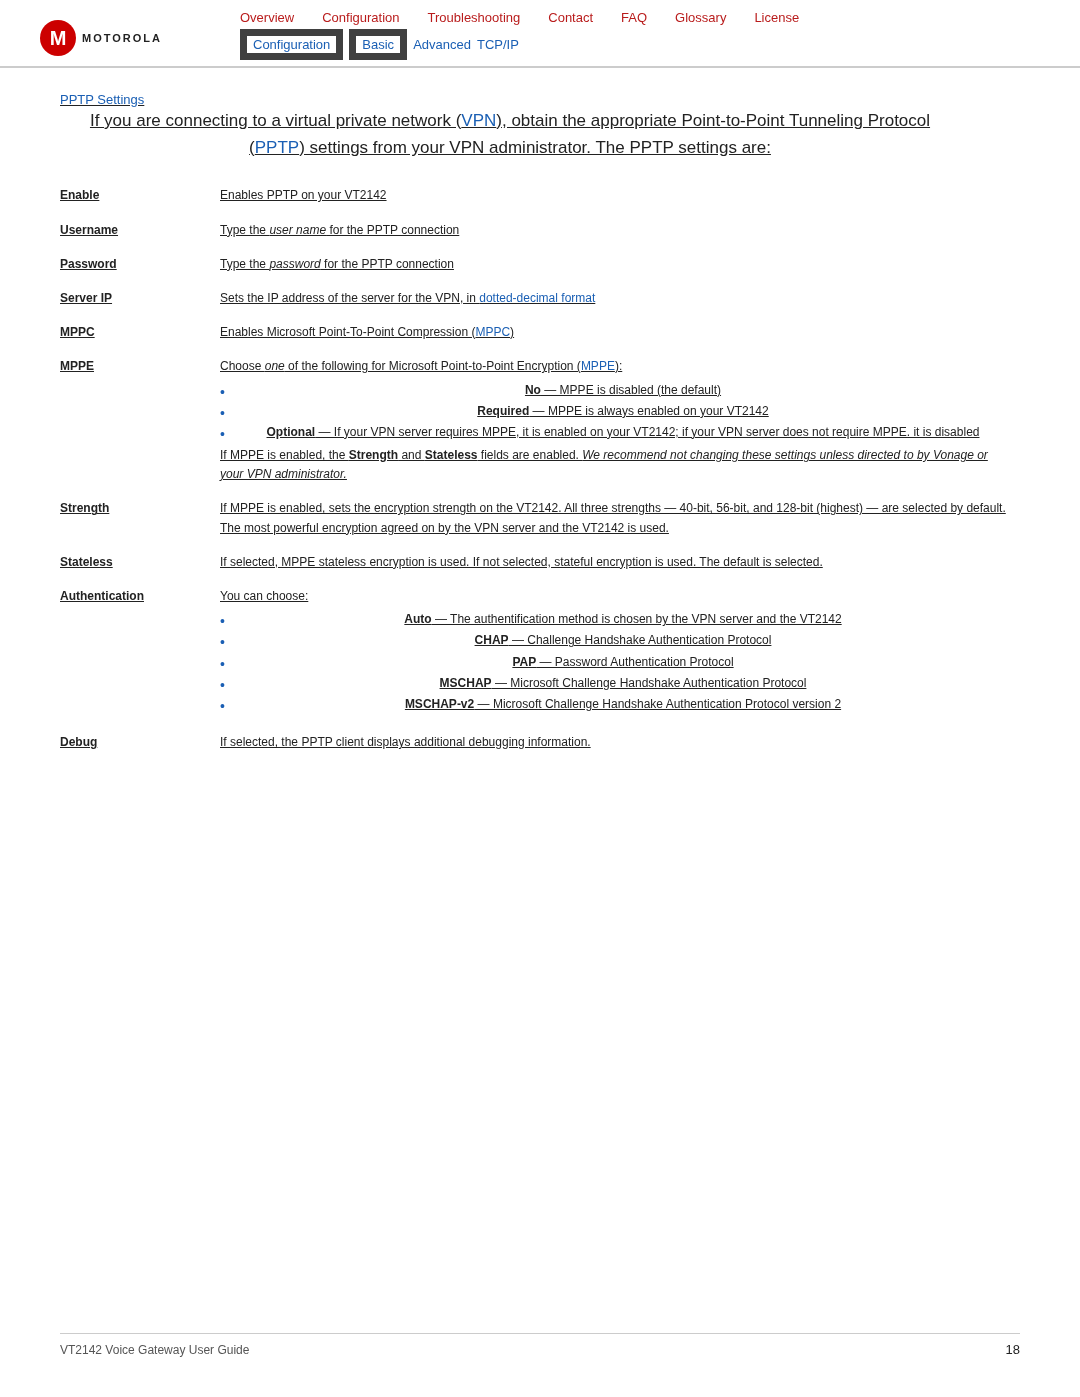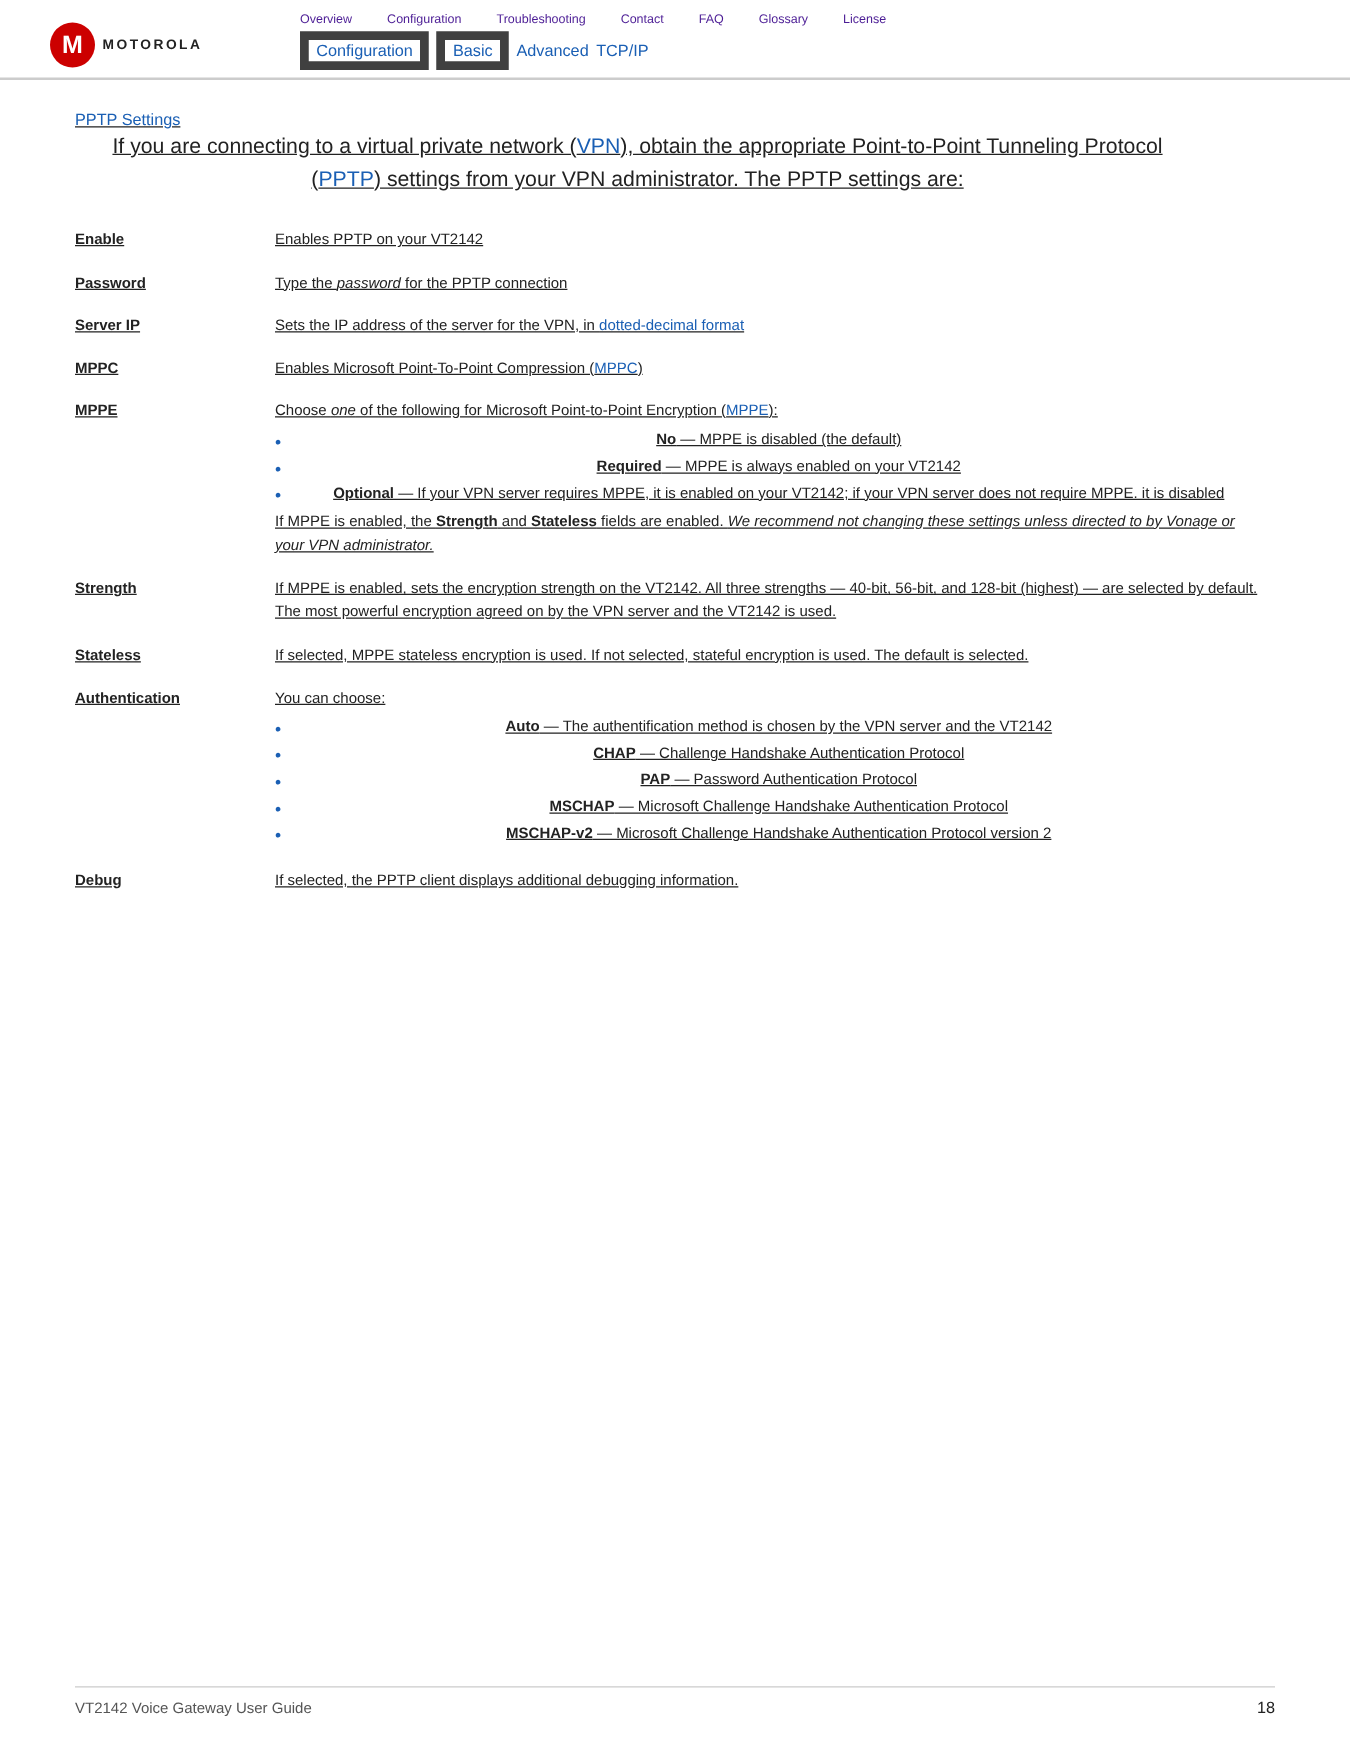--- a/index.html
+++ b/index.html
@@ -59,23 +59,23 @@
       flex: 1;
     }
     .nav-top {
       display: flex;
       align-items: center;
       gap: 28px;
       margin-left: 40px;
       padding-bottom: 4px;
     }
     .nav-top a {
-      color: #4c1d95;
-      text-decoration: none;
-      font-size: 10px;
+      color: #b91c1c;
+      text-decoration: none;
+      font-size: 13px;
       font-weight: normal;
     }
     .nav-bottom {
       display: flex;
       align-items: center;
       gap: 6px;
       margin-left: 40px;
       padding-bottom: 6px;
     }
     .nav-bottom a {
@@ -152,21 +152,21 @@
       position: absolute;
       left: 0;
       font-size: 14px;
     }
 
     .link-blue { color: #1a5fb4; text-decoration: none; }
 
     
     .footer {
       position: absolute;
-      bottom: 24px;
+      bottom: 40px;
       left: 60px;
       right: 60px;
       display: flex;
       justify-content: space-between;
       align-items: flex-end;
       font-size: 12px;
       color: #555;
       border-top: 1px solid #ccc;
       padding-top: 8px;
     }
@@ -218,20 +218,24 @@
   </p>
 
   <table class="settings-table">
     <tbody>
 
       <tr>
         <td class="label-col"><span>Enable</span></td>
         <td class="desc-col"><span>Enables PPTP on your VT2142</span></td>
       </tr>
 
+      <tr>
+        <td class="label-col"><span>Username</span></td>
+        <td class="desc-col">Type the <span class="italic">user name</span> for the PPTP connection</td>
+      </tr>
 
       <tr>
         <td class="label-col"><span>Password</span></td>
         <td class="desc-col">Type the <span class="italic">password</span> for the PPTP connection</td>
       </tr>
 
       <tr>
         <td class="label-col"><span>Server IP</span></td>
         <td class="desc-col">Sets the IP address of the server for the VPN, in <a href="#" class="link-blue">dotted-decimal format</a></td>
       </tr>

